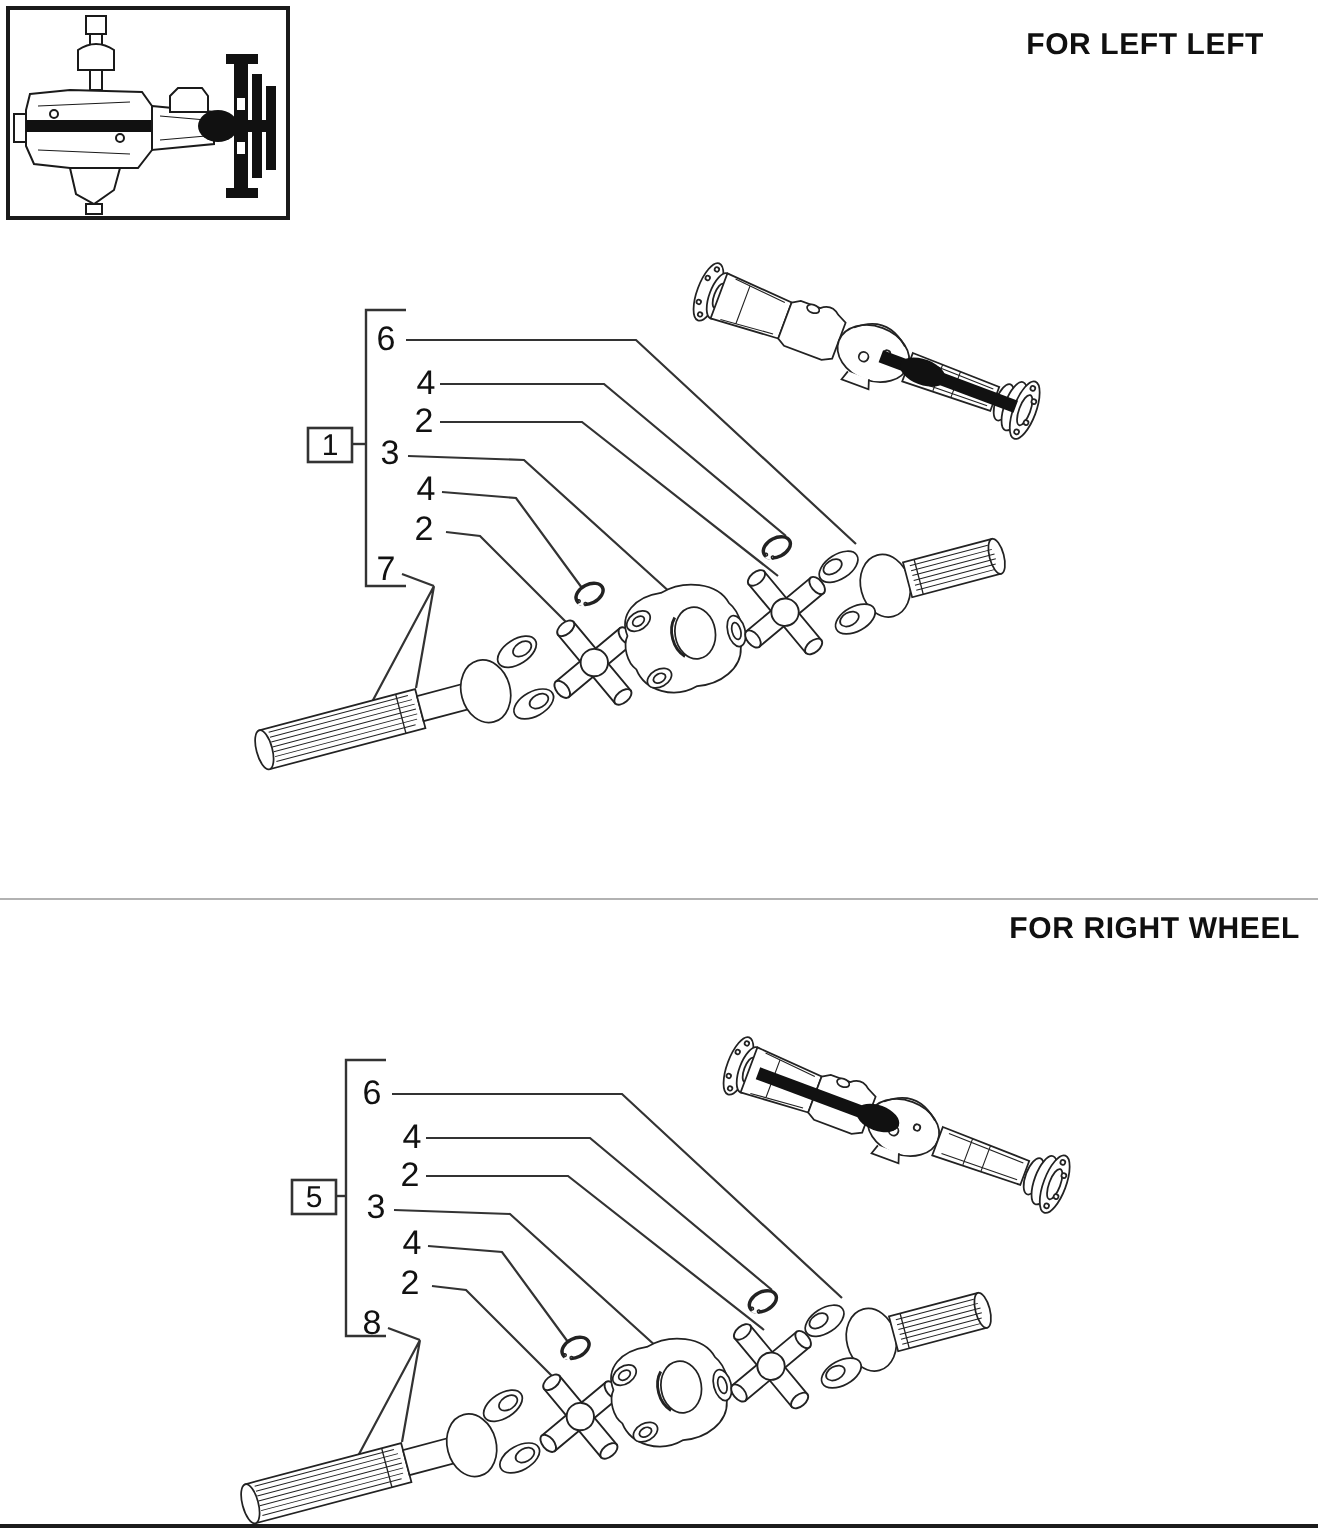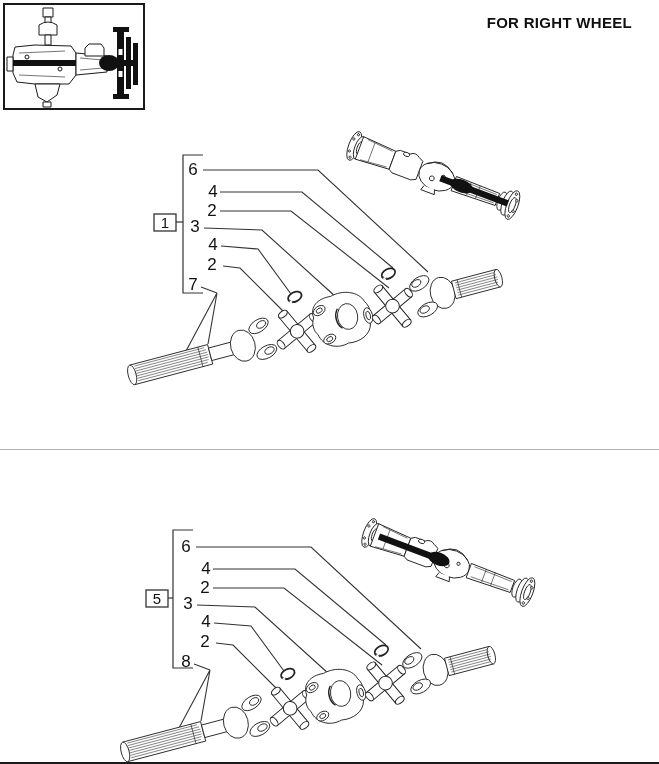--- a/index.html
+++ b/index.html
@@ -162,21 +162,22 @@
           <rect x="112" y="26" width="7" height="64"></rect>
             <rect x="121" y="32" width="5" height="52"></rect>
           <rect x="128" y="38" width="5" height="42"></rect>
           <rect x="113.5" y="44" width="4" height="6" fill="#fff"></rect>
           <rect x="113.5" y="66" width="4" height="6" fill="#fff"></rect>
         </g>
       </g>
     </svg>
   </div>
 
-  <div class="section-title title-left">FOR RIGHT WHEEL</div>
+  <div class="section-title title-left">FOR LEFT LEFT</div>
+  <div class="section-title title-right">FOR RIGHT WHEEL</div>
   <div class="divider"></div>
 
   <svg class="diagram" style="top:110px" width="659" height="330" viewBox="0 110 659 330">
     <g fill="none" stroke="#333" stroke-width="1.1">
       <path d="M203,170 H318 L428,272"></path>
       <path d="M220,192 H302 L393,268"></path>
       <path d="M220,211 H291 L389,288"></path>
       <path d="M204,228 L262,230 L336,297"></path>
       <path d="M221,246 L258,249 L291,294"></path>
       <path d="M223,266 L240,268 L283,311"></path>

